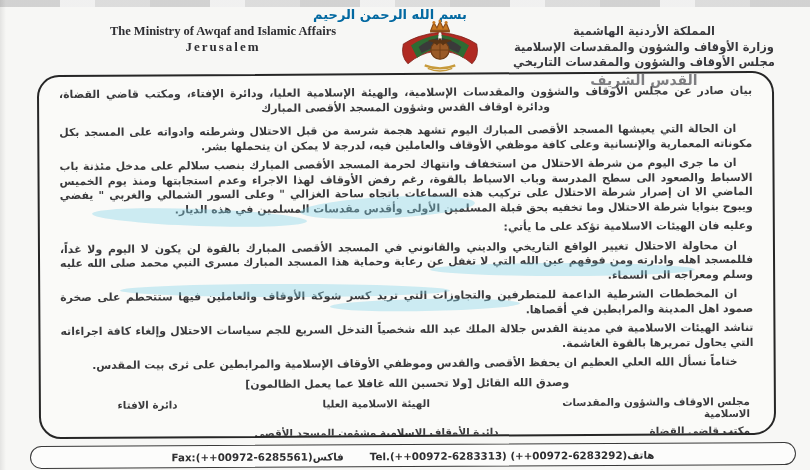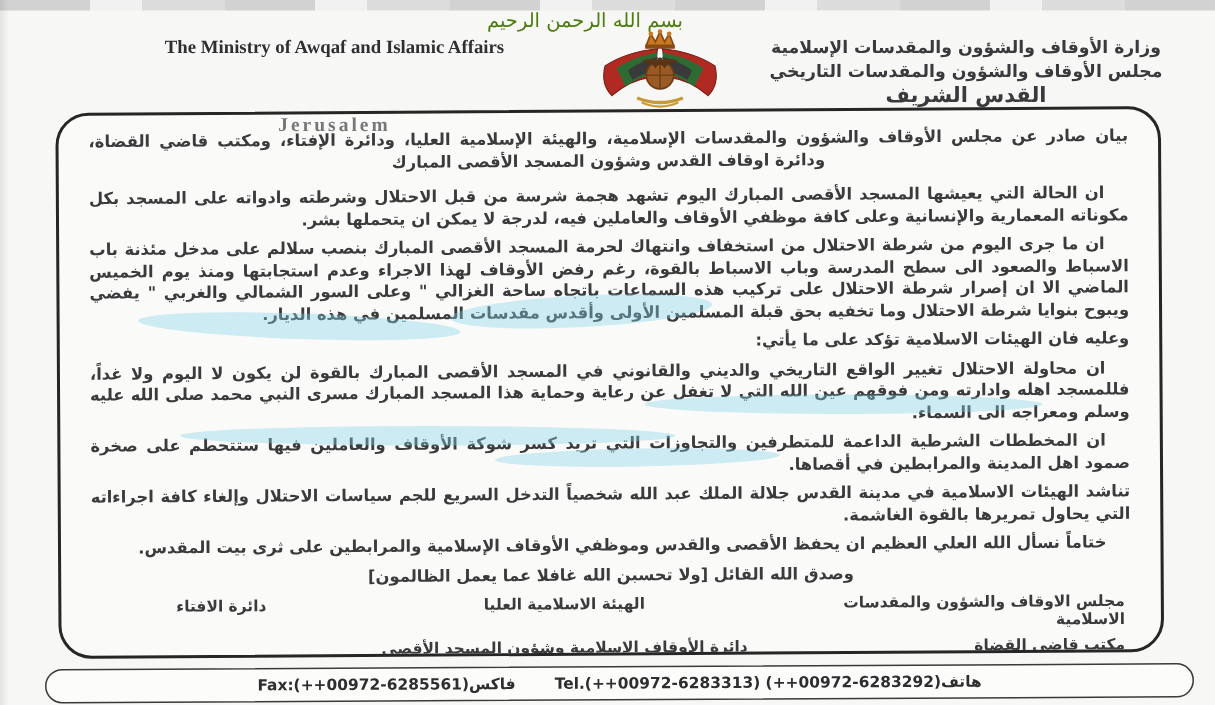--- a/index.html
+++ b/index.html
@@ -12,32 +12,32 @@
   .scan-strip{
     position:absolute;top:0;left:0;width:810px;height:7px;
     background:repeating-linear-gradient(90deg,#c9c9c9 0 60px,#efefef 60px 95px,#d6d6d6 95px 150px);
     opacity:.8;
   }
   .scan-shadow-left{position:absolute;top:0;left:0;width:6px;height:470px;
     background:linear-gradient(90deg,rgba(0,0,0,.08),rgba(0,0,0,0));}
   
   .bismillah{
     position:absolute;top:7px;left:0;right:30px;text-align:center;
-    font-size:13px;color:#4d7c0f;font-weight:normal;letter-spacing:1px;
+    font-size:13px;color:#0369a1;font-weight:bold;letter-spacing:1px;
   }
   
   .header{position:absolute;top:24px;left:58px;right:14px;height:52px;display:flex;align-items:flex-start;}
   .hdr-en{
     width:330px;text-align:center;color:#2f2f33;
     font-family:"Liberation Serif",serif;font-weight:bold;line-height:1.18;
   }
   .hdr-en .l1{font-size:13.5px;}
   .hdr-en .l2{font-size:12.5px;}
   .hdr-en .l3{font-size:12.5px;}
-  .hdr-en .l4{font-size:13px;letter-spacing:2px;margin-top:36px;}
+  .hdr-en .l4{font-size:13px;letter-spacing:2px;}
   .emblem-wrap{width:104px;display:flex;justify-content:center;margin-top:-6px;}
   .hdr-ar{
     flex:1;text-align:center;color:#3a3a3e;font-weight:bold;line-height:1.35;
     font-size:11.5px;direction:rtl;
   }
   .hdr-ar .a4{font-size:14px;text-align:center;}
   
   .doc-box{
     position:absolute;left:38px;top:73px;width:737px;height:364px;
     border:2.5px solid #262626;border-radius:22px;background:rgba(255,255,255,.35);
@@ -106,20 +106,21 @@
       <path d="M48 42 H72 M60 30 V54" stroke="#6e3c14" stroke-width="1.2" fill="none"></path>
 
       <path d="M60 30 Q50 26 44 30 Q54 32 56 36 Q58 33 60 33 Q62 33 64 36 Q66 32 76 30 Q70 26 60 30 Z" fill="#5a3414"></path>
       <circle cx="60" cy="29" r="2.4" fill="#5a3414"></circle>
 
       <path d="M40 62 Q60 70 80 62" stroke="#c79a3a" stroke-width="3" fill="none"></path>
       <path d="M44 66 Q60 73 76 66" stroke="#c79a3a" stroke-width="2" fill="none"></path>
     </svg>
   </div>
   <div class="hdr-ar">
+    <div class="a1">المملكة الأردنية الهاشمية</div>
     <div class="a2">وزارة الأوقاف والشؤون والمقدسات الإسلامية</div>
     <div class="a3">مجلس الأوقاف والشؤون والمقدسات التاريخي</div>
     <div class="a4">القدس الشريف</div>
   </div>
 </div>
 
 <div class="doc-box">
   <p class="intro">بيان صادر عن مجلس الأوقاف والشؤون والمقدسات الإسلامية، والهيئة الإسلامية العليا، ودائرة الإفتاء، ومكتب قاضي القضاة، ودائرة اوقاف القدس وشؤون المسجد الأقصى المبارك</p>
   <p class="indent">ان الحالة التي يعيشها المسجد الأقصى المبارك اليوم تشهد هجمة شرسة من قبل الاحتلال وشرطته وادواته على المسجد بكل مكوناته المعمارية والإنسانية وعلى كافة موظفي الأوقاف والعاملين فيه، لدرجة لا يمكن ان يتحملها بشر.</p>
   <p class="indent">ان ما جرى اليوم من شرطة الاحتلال من استخفاف وانتهاك لحرمة المسجد الأقصى المبارك بنصب سلالم على مدخل مئذنة باب الاسباط والصعود الى سطح المدرسة وباب الاسباط بالقوة، رغم رفض الأوقاف لهذا الاجراء وعدم استجابتها ومنذ يوم الخميس الماضي الا ان إصرار شرطة الاحتلال على تركيب هذه السماعات باتجاه ساحة الغزالي " وعلى السور الشمالي والغربي " يفضي ويبوح بنوايا شرطة الاحتلال وما تخفيه بحق قبلة المسلمين الأولى وأقدس مقدسات المسلمين في هذه الديار.</p>

